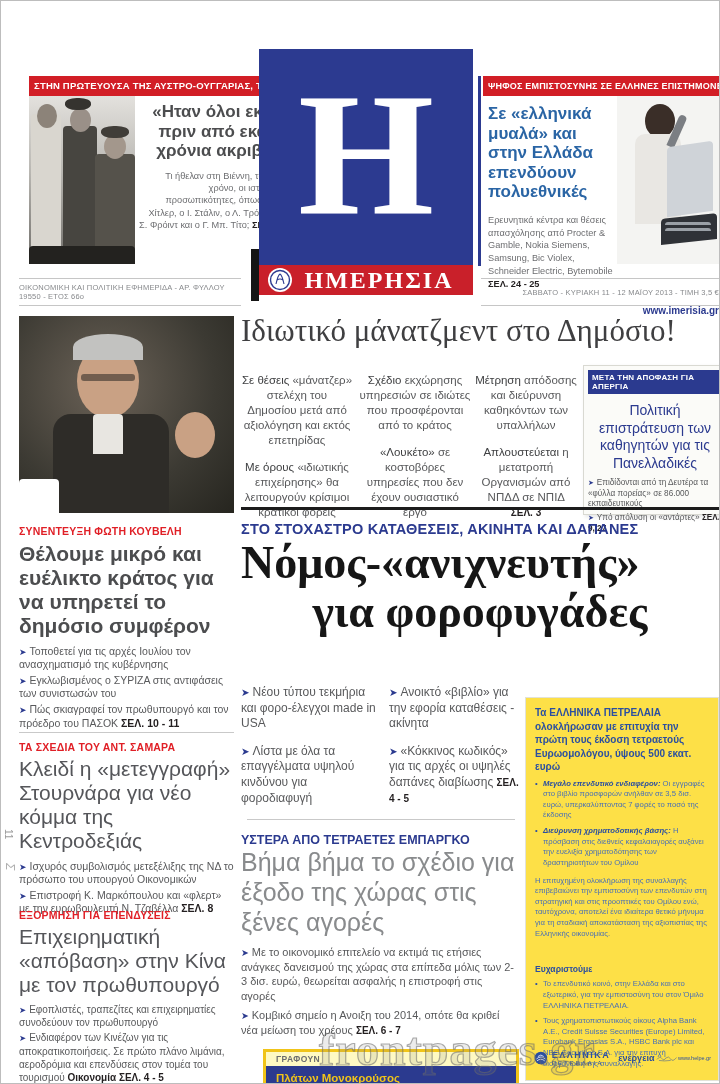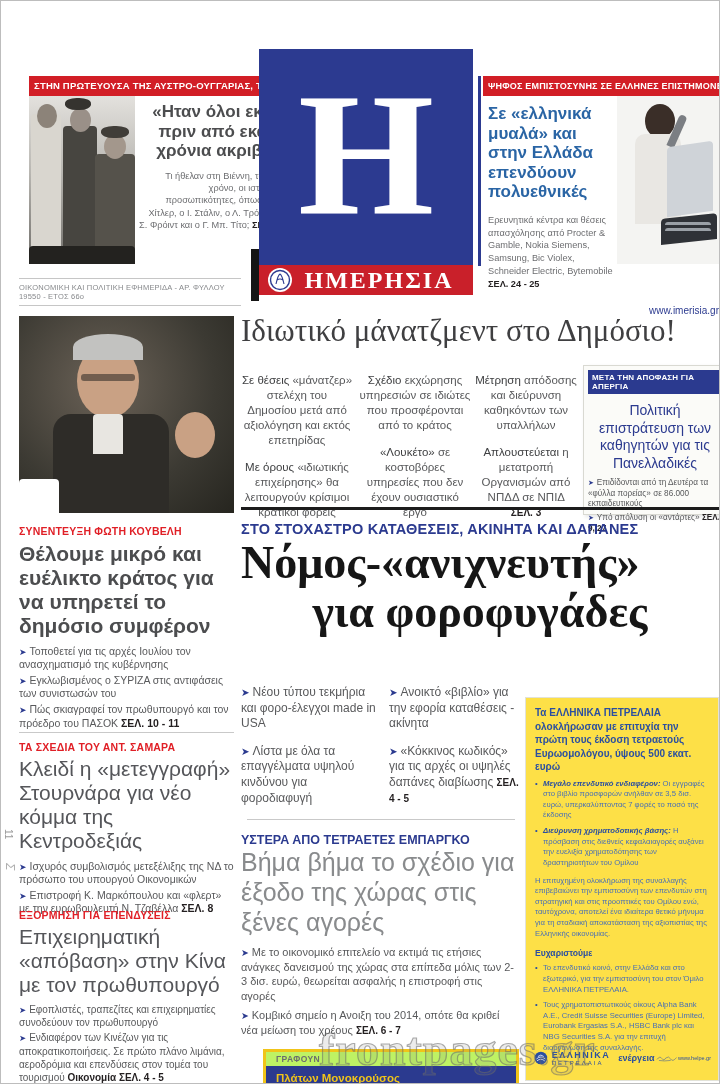--- a/index.html
+++ b/index.html
@@ -43,24 +43,24 @@
   .rule-dark{background:#1c1c1c;}
   .divider{background:#c9c9c9;}
 
   
   .adv{background:#fde047;border:1px solid #e2e2d8;color:#4a70b4;overflow:hidden;}
   .adv .title{font-size:10px;font-weight:bold;color:#2b4fa0;line-height:1.35;}
   .adv .ab{font-size:7.7px;line-height:1.38;margin-top:5px;padding-left:8px;position:relative;}
   .adv .ab::before{content:"•";position:absolute;left:0;top:0;color:#2b4fa0;}
   .adv .alead{font-weight:bold;font-style:italic;color:#2b4fa0;}
   .adv .apar{font-size:7.7px;line-height:1.38;margin-top:7px;}
-  .adv .athx{font-size:8.6px;font-weight:bold;color:#2b4fa0;margin-top:9px;}
+  .adv .athx{font-size:8.6px;font-weight:bold;color:#2b4fa0;margin-top:25px;}
 
   .authors{border:3px solid #f0c419;}
-  .au-top{background:#bef264;color:#6b6c6e;font-size:8.5px;font-weight:bold;
+  .au-top{background:#fef9c3;color:#6b6c6e;font-size:8.5px;font-weight:bold;
           padding:2px 0 2px 10px;letter-spacing:.4px;}
   .au-body{background:#2b3a8f;padding:4px 10px 14px 10px;}
   .au-name{color:#f0c419;font-size:11.5px;font-weight:bold;line-height:1.4;}
 
   .watermark{font-family:"Liberation Serif","DejaVu Serif",serif;font-weight:bold;
              font-size:46px;color:rgba(130,130,130,0.15);
              -webkit-text-stroke:1.2px rgba(105,105,105,0.55);letter-spacing:1px;text-align:center;}
 </style>
 </head>
 <body>
@@ -121,21 +121,24 @@
       <div style="font-size:9.2px;color:#6d6e71;line-height:1.4;margin-top:12px;">
         <span>Ερευνητικά κέντρα και θέσεις απασχόλησης από Procter &amp; Gamble, Nokia Siemens, Samsung, Bic Violex, Schneider Electric, Bytemobile</span>
         <span class="pref">ΣΕΛ. 24 - 25</span>
       </div>
     </div>
   </div>
 
   <div class="abs dl" style="left:18px;top:277px;width:222px;height:26px;">
     <span>ΟΙΚΟΝΟΜΙΚΗ ΚΑΙ ΠΟΛΙΤΙΚΗ ΕΦΗΜΕΡΙΔΑ - ΑΡ. ΦΥΛΛΟΥ 19550 - ΕΤΟΣ 66ο</span>
   </div>
-  <div class="abs" style="left:480px;top:304px;width:238px;text-align:right;font-size:10px;font-weight:normal;color:#2b3a8f;">www.imerisia.gr</div>
+  <div class="abs dl" style="left:480px;top:277px;width:238px;height:26px;justify-content:flex-end;">
+    <span>ΣΑΒΒΑΤΟ - ΚΥΡΙΑΚΗ 11 - 12 ΜΑΪΟΥ 2013 - ΤΙΜΗ 3,5 €</span>
+  </div>
+  <div class="abs" style="left:480px;top:304px;width:238px;text-align:right;font-size:10px;font-weight:bold;color:#2b3a8f;">www.imerisia.gr</div>
 
   <div class="abs serif" style="left:240px;top:312px;width:478px;font-size:31px;color:#3f3f41;white-space:nowrap;">Ιδιωτικό μάνατζμεντ στο Δημόσιο!</div>
 
   <div class="abs" style="left:240px;top:366px;width:112px;font-size:11.5px;line-height:1.3;text-align:center;">
     <div class="b"><span class="blead">Σε θέσεις</span> <span>«μάνατζερ» στελέχη του Δημοσίου μετά από αξιολόγηση και εκτός επετηρίδας</span></div>
     <div class="b" style="margin-top:12px;"><span class="blead">Με όρους</span> <span>«ιδιωτικής επιχείρησης» θα λειτουργούν κρίσιμοι κρατικοί φορείς</span></div>
   </div>
   <div class="abs" style="left:358px;top:366px;width:112px;font-size:11.5px;line-height:1.3;text-align:center;">
     <div class="b"><span class="blead">Σχέδιο</span> <span>εκχώρησης υπηρεσιών σε ιδιώτες που προσφέρονται από το κράτος</span></div>
     <div class="b" style="margin-top:12px;"><span class="blead">«Λουκέτο»</span> <span>σε κοστοβόρες υπηρεσίες που δεν έχουν ουσιαστικό έργο</span></div>

